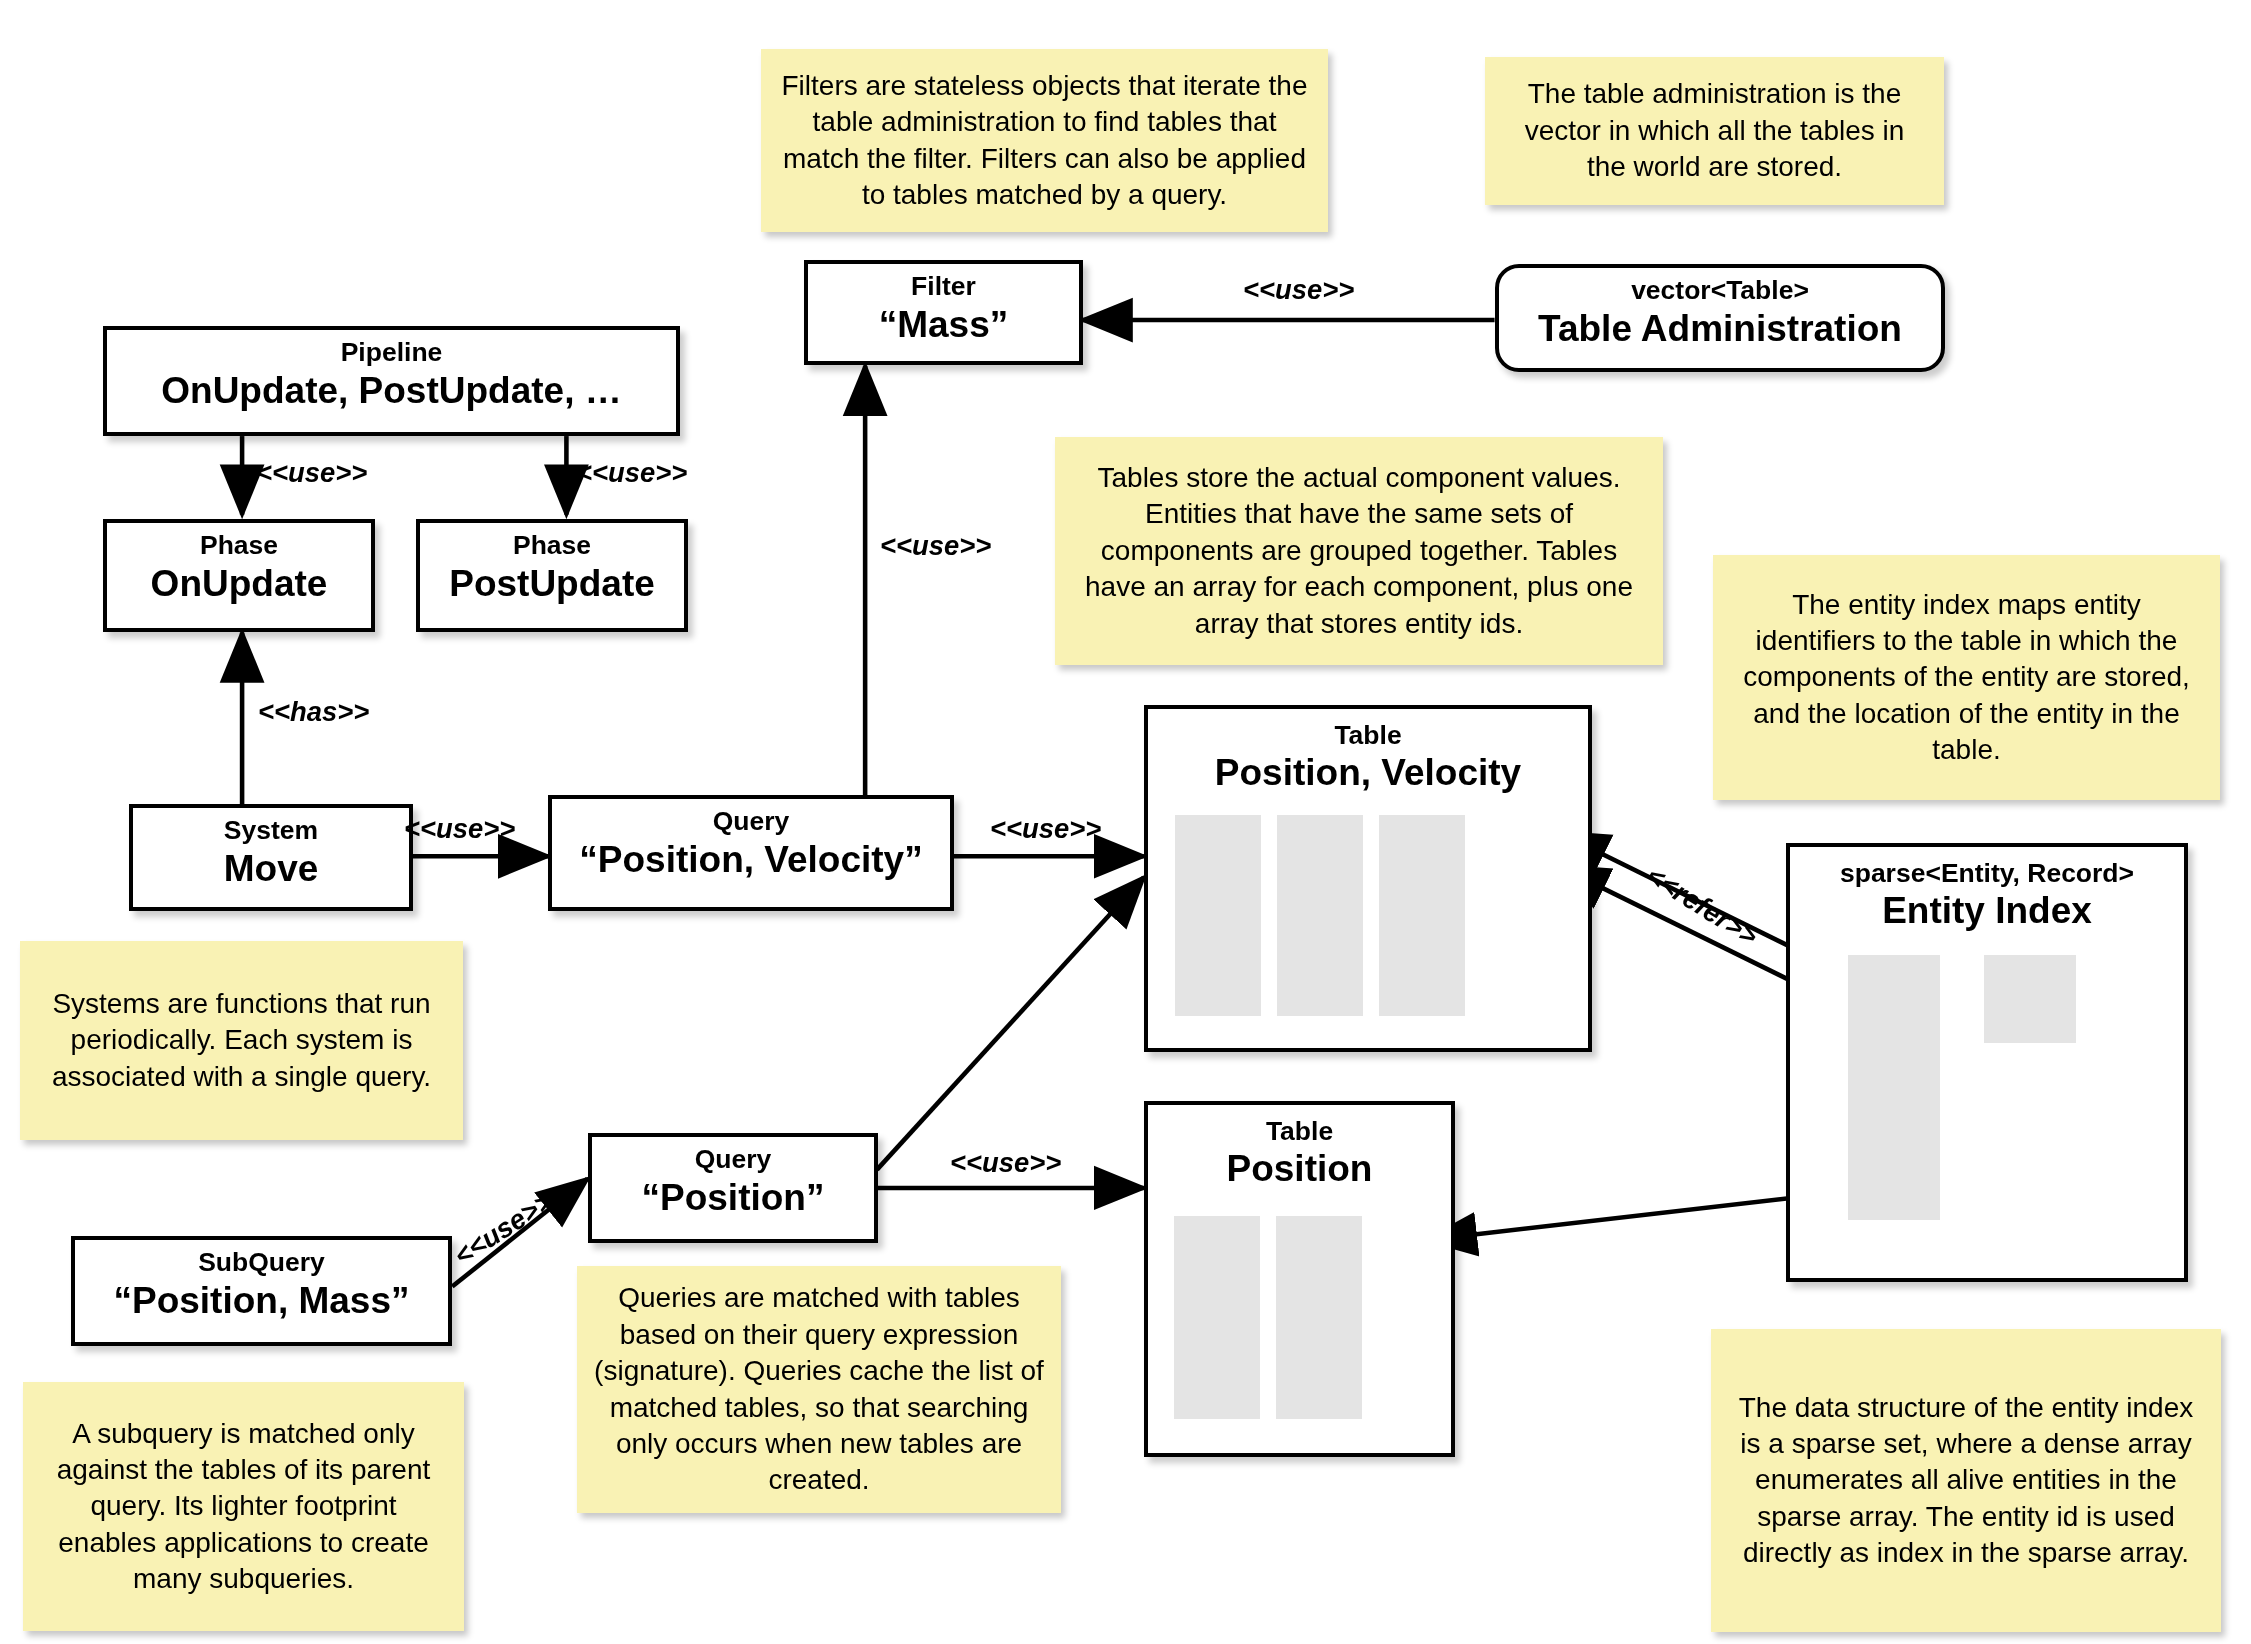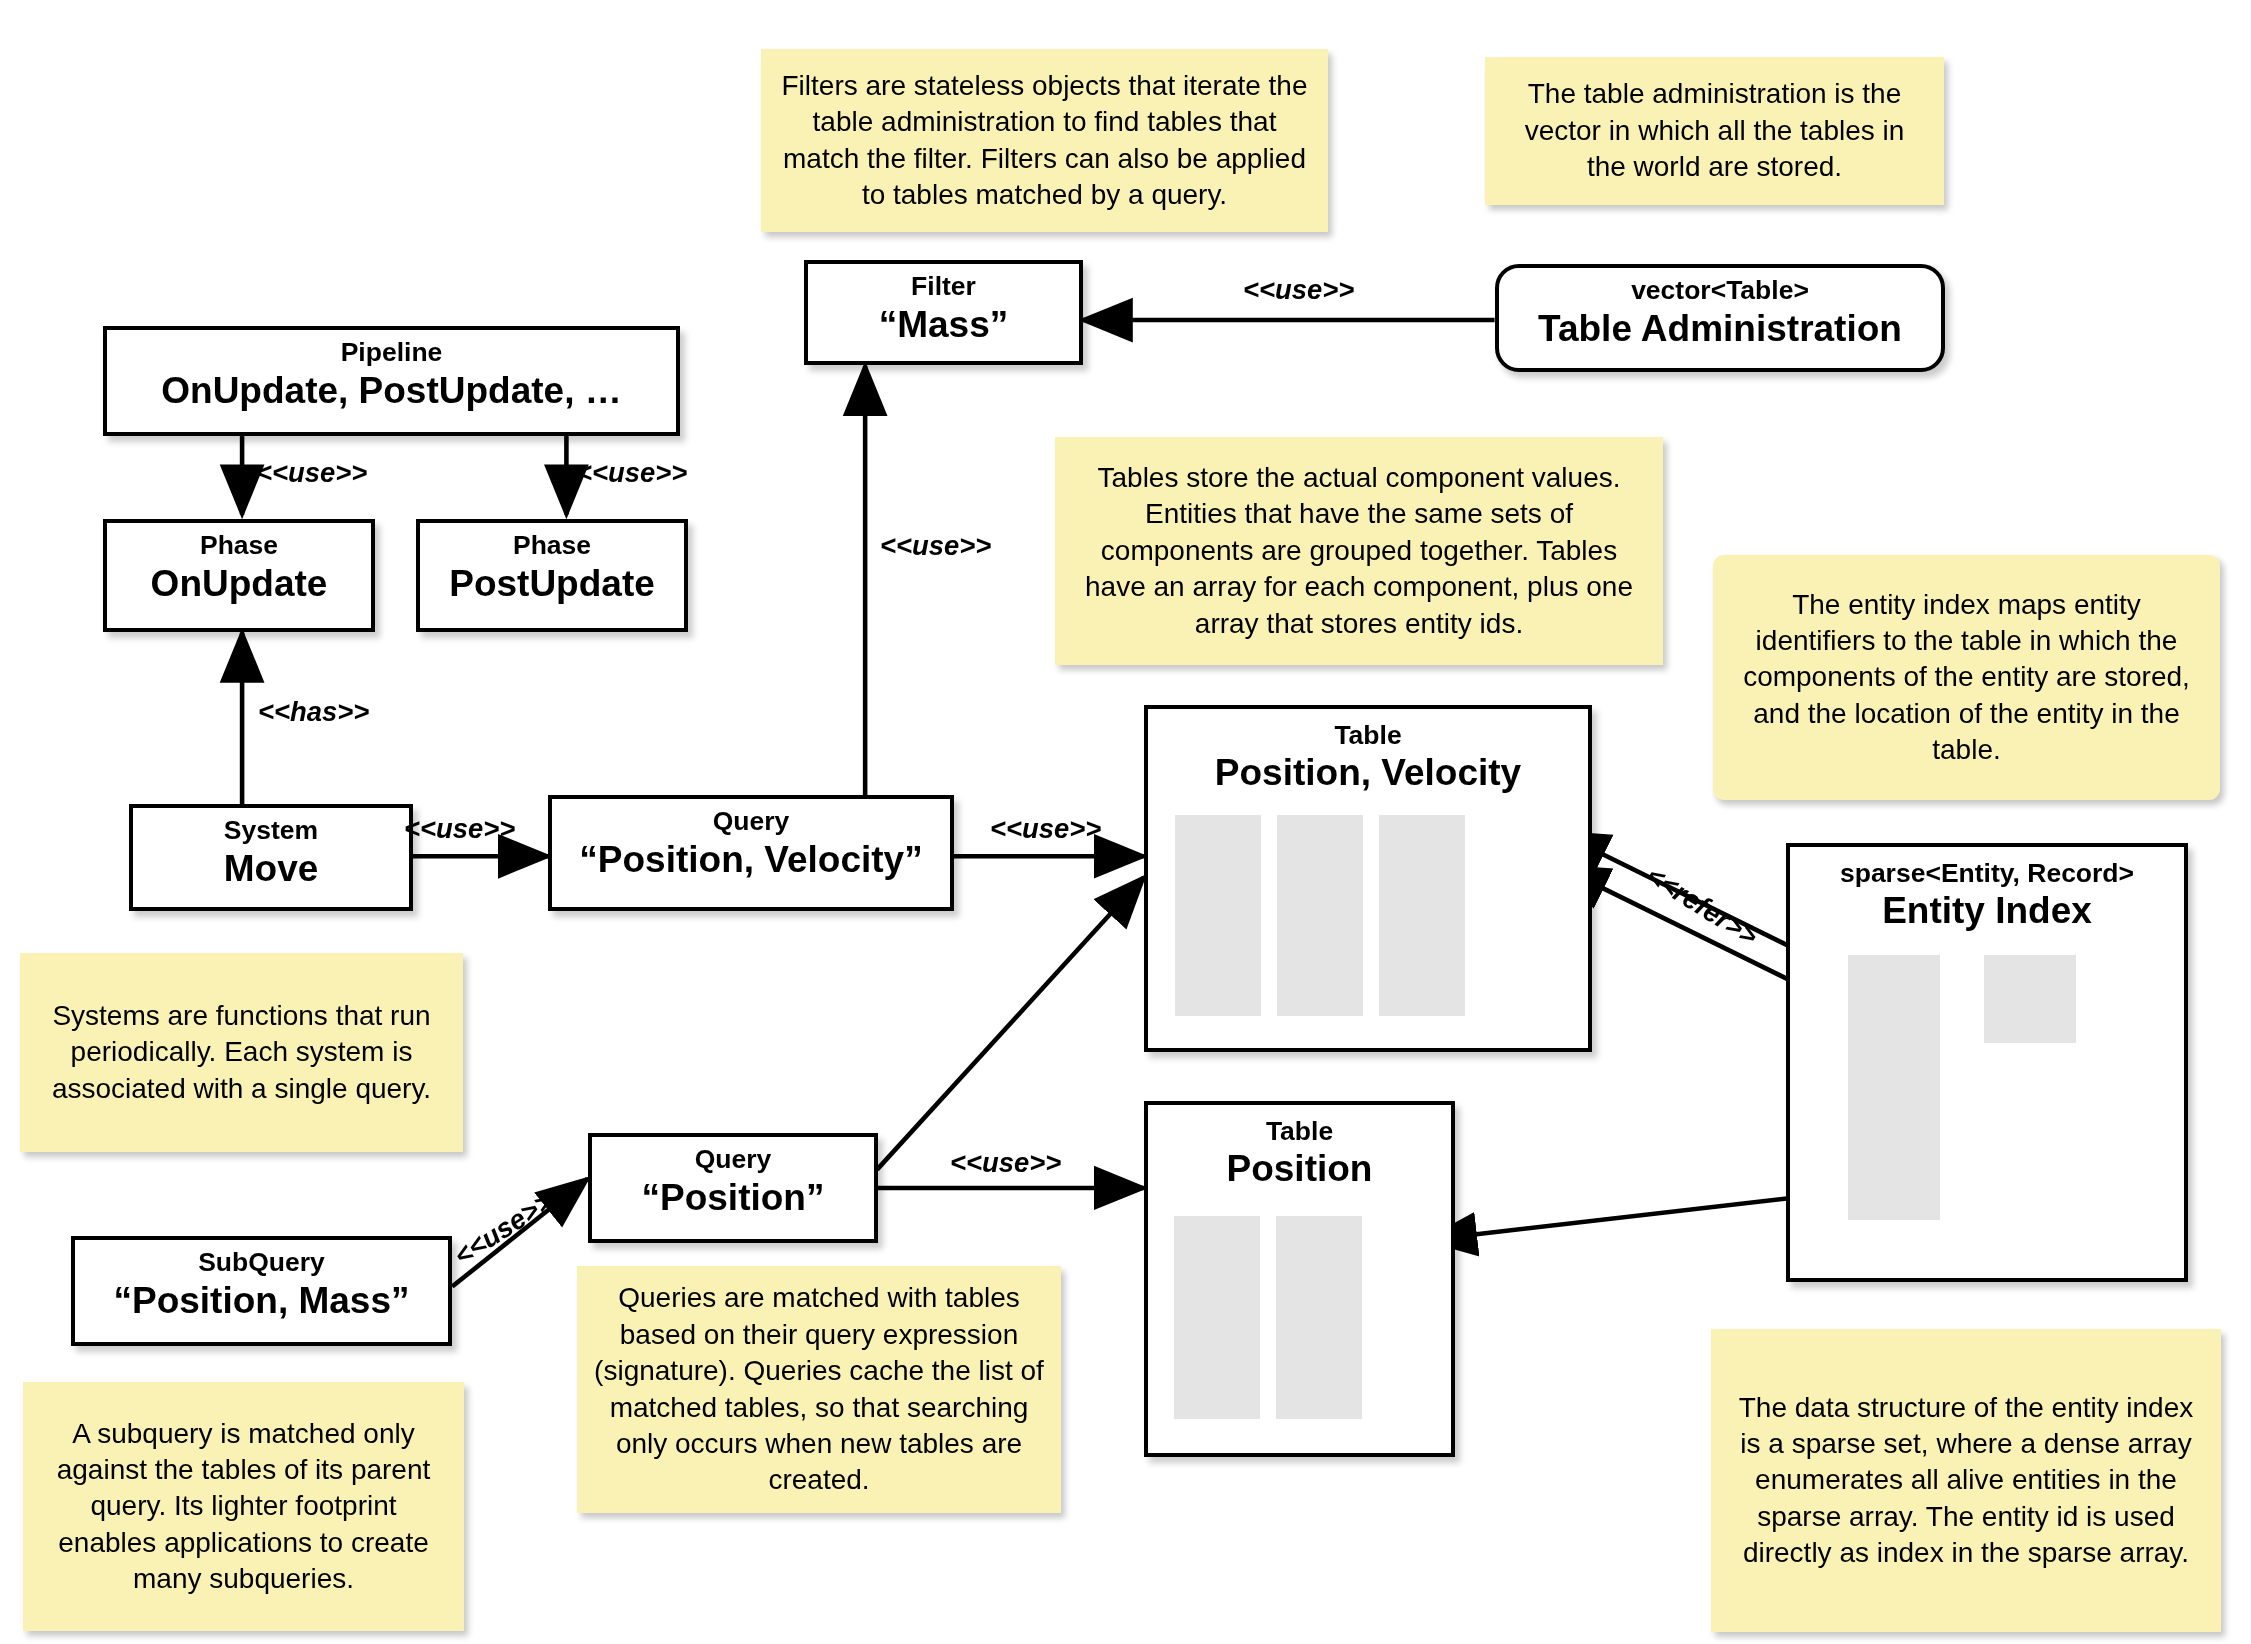--- a/index.html
+++ b/index.html
@@ -146,25 +146,25 @@
   </div>
 
   <div class="note" style="left:1485px; top:57px; width:459px; height:148px;">
     <span>The table administration is the vector in which all the tables in the world are stored.</span>
   </div>
 
   <div class="note" style="left:1055px; top:437px; width:608px; height:228px;">
     <span>Tables store the actual component values. Entities that have the same sets of components are grouped together. Tables have an array for each component, plus one array that stores entity ids.</span>
   </div>
 
-  <div class="note" style="left:1713px; top:555px; width:507px; height:245px;border-radius:11px;">
+  <div class="note" style="left:1713px; top:555px; width:507px; height:245px;">
     <span>The entity index maps entity identifiers to the table in which the components of the entity are stored, and the location of the entity in the table.</span>
   </div>
 
-  <div class="note" style="left:20px; top:941px; width:443px; height:199px;margin-top:12px;">
+  <div class="note" style="left:20px; top:941px; width:443px; height:199px;">
     <span>Systems are functions that run periodically. Each system is associated with a single query.</span>
   </div>
 
   <div class="note" style="left:577px; top:1266px; width:484px; height:247px;">
     <span>Queries are matched with tables based on their query expression (signature). Queries cache the list of matched tables, so that searching only occurs when new tables are created.</span>
   </div>
 
   <div class="note" style="left:23px; top:1382px; width:441px; height:249px;">
     <span>A subquery is matched only against the tables of its parent query. Its lighter footprint enables applications to create many subqueries.</span>
   </div>

